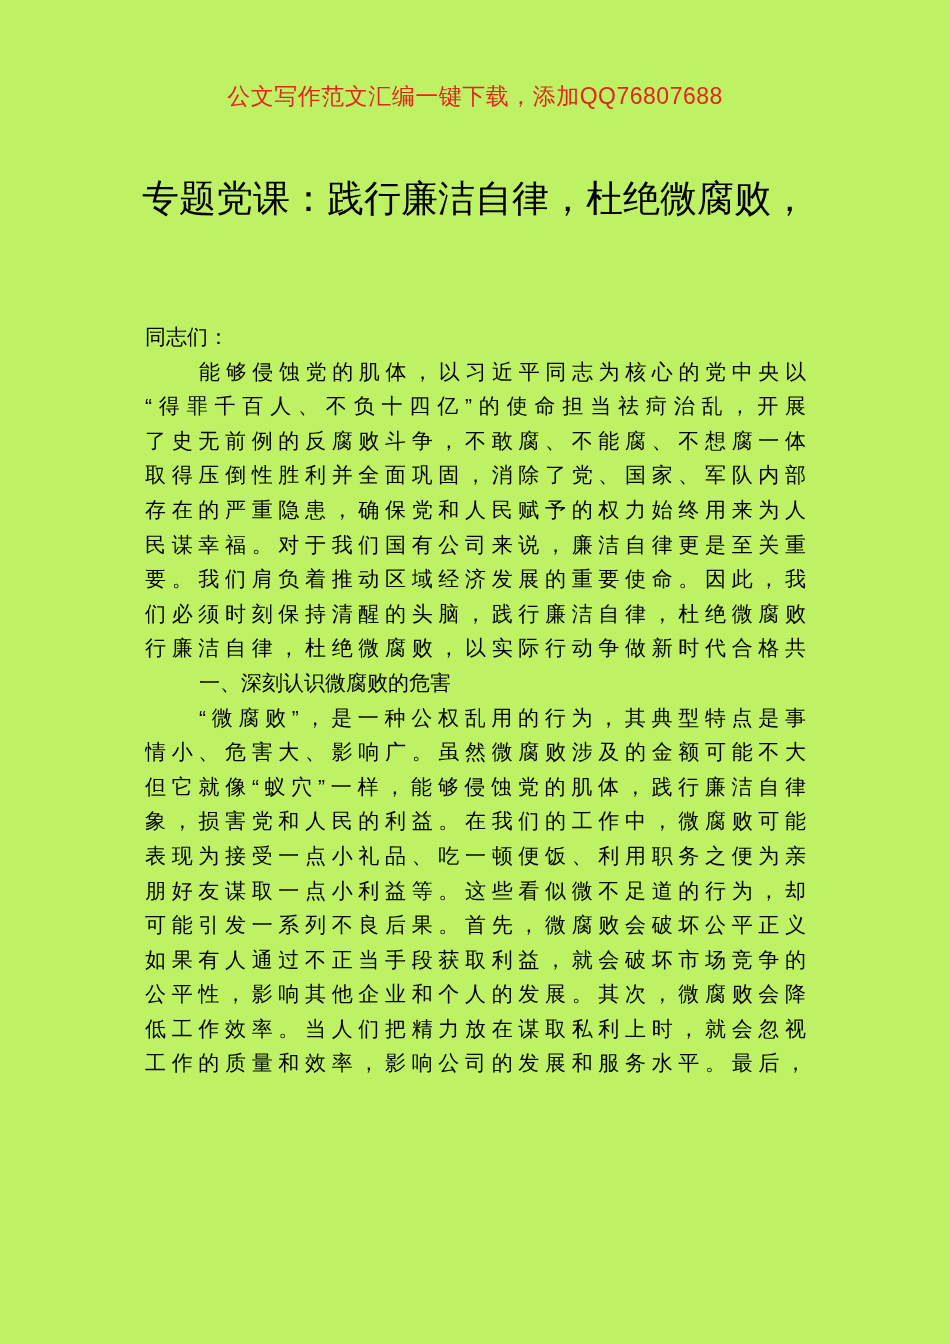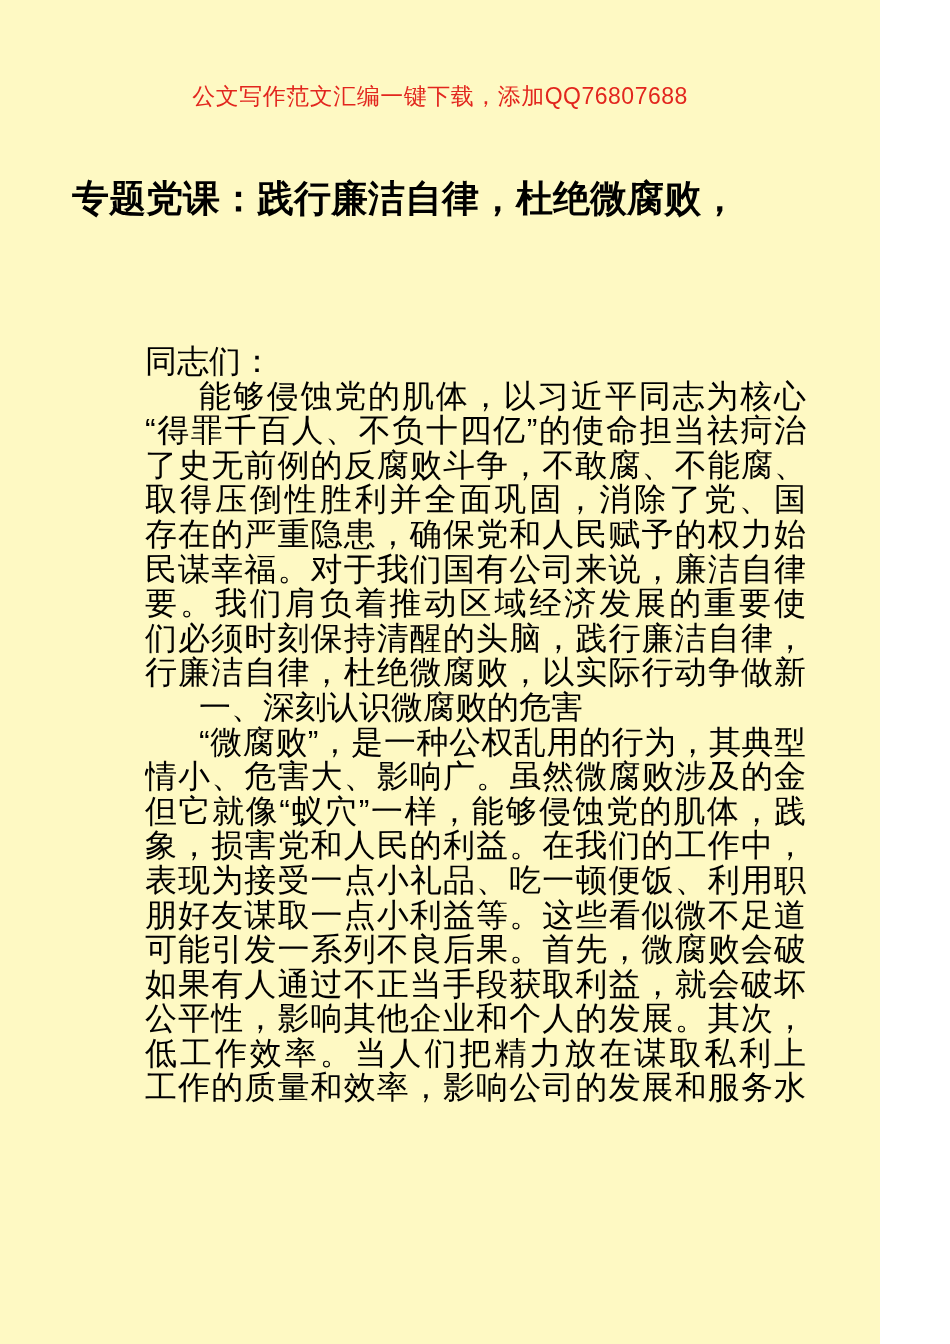--- a/index.html
+++ b/index.html
@@ -2,53 +2,54 @@
 <html><head>
 <meta charset="utf-8">
 <style>
   * { margin: 0; padding: 0; box-sizing: border-box; }
   html, body {
     background: #ffffff;
     font-family: "Liberation Sans", sans-serif;
   }
   .page {
     position: relative;
-    width: 880px;
+    width: 950px;
     height: 1344px;
-    background: #fef9c3;
+    background: #bef264;
     overflow: hidden;
     color: #000000;
   }
   .notice {
     position: absolute;
     top: 82px;
     left: 0;
     right: 0;
     text-align: center;
     color: #e2261e;
     font-size: 23px;
     line-height: 28px;
     letter-spacing: 0.5px;
   }
   .title-block {
     position: absolute;
     top: 164px;
     left: 72px;
     right: 72px;
+    text-align: center;
     font-size: 37px;
-    font-weight: 700;
+    font-weight: 400;
     line-height: 70px;
     color: #000000;
   }
   .content {
     position: absolute;
-    top: 344px;
+    top: 320px;
     left: 145px;
     width: 661px;
-    font-size: 32px;
+    font-size: 21px;
     line-height: 34.6px;
     color: #000000;
   }
   .line {
     height: 34.6px;
     white-space: nowrap;
     overflow: hidden;
     text-align: left;
   }
   .line.j {

